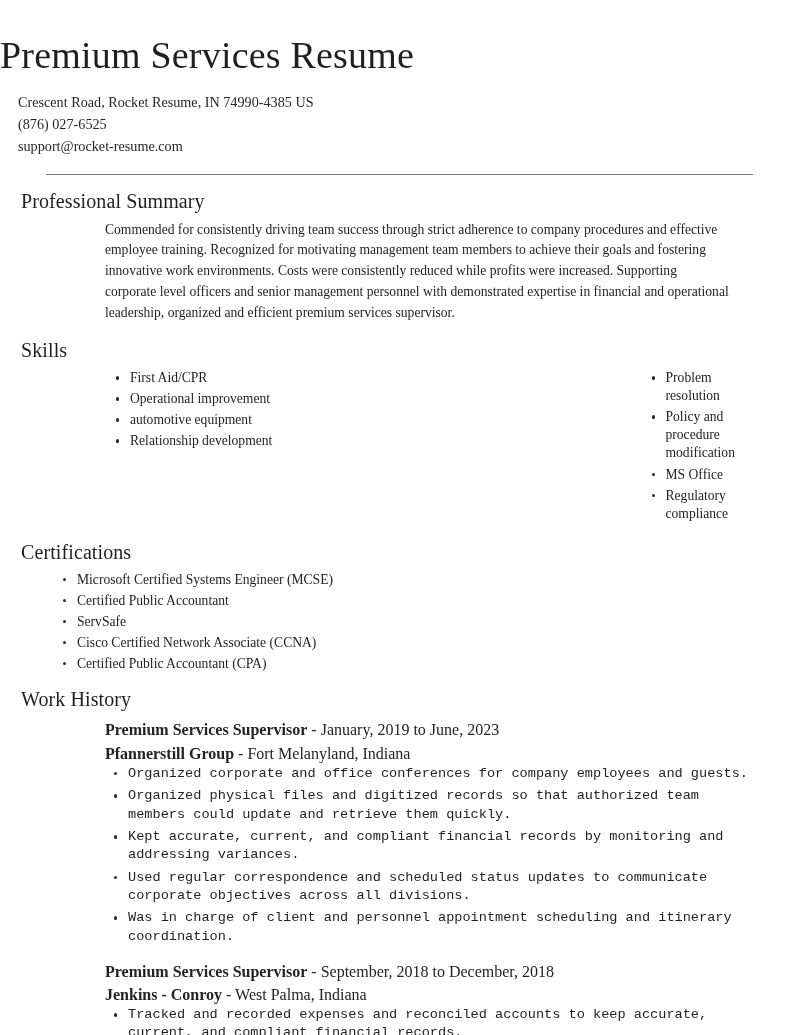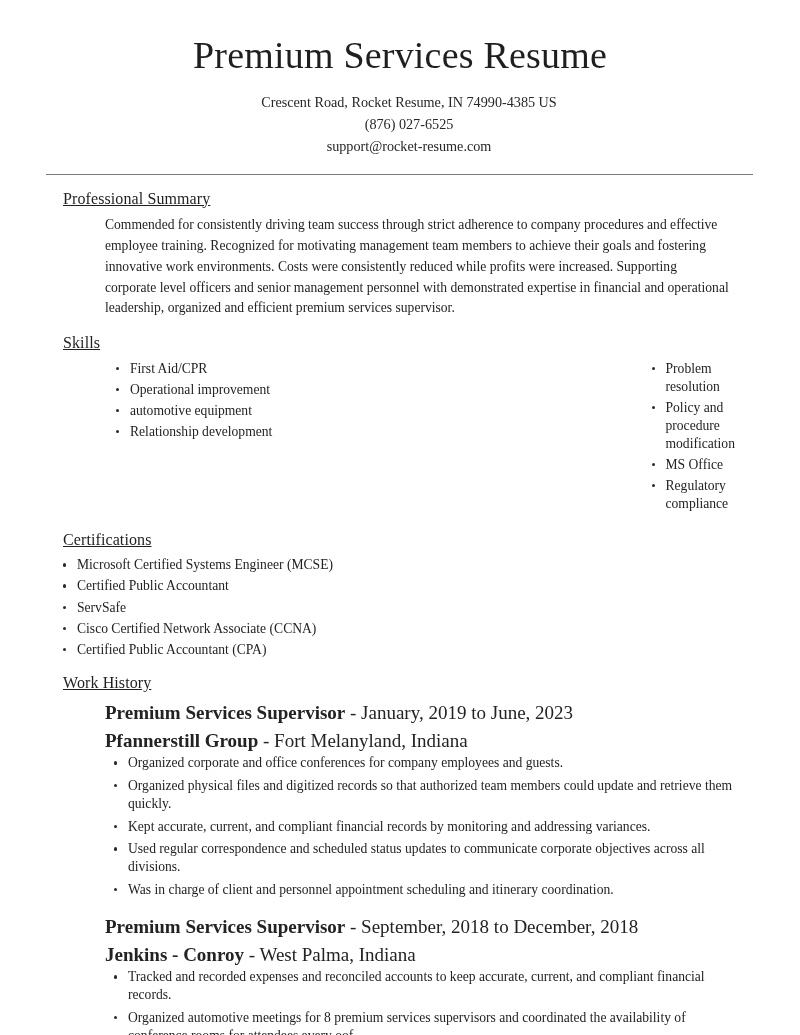--- a/index.html
+++ b/index.html
@@ -19,21 +19,21 @@
     width: 800px;
     height: 1035px;
     position: relative;
     box-sizing: border-box;
     padding: 0;
   }
 
   
   .header {
     padding-top: 34px;
-    text-align: center;
+    text-align: left;
   }
   .resume-title {
     font-size: 38px;
     font-weight: 300;
     letter-spacing: 0.2px;
     color: #1f1f1f;
     line-height: 1.12;
     margin: 0 0 14px 0;
   }
   .contact-line {
@@ -49,28 +49,27 @@
     height: 0;
     border-top: 1.4px solid #7a7a7a;
     margin: 17px 47px 0 46px;
   }
 
   
   .section {
     margin-top: 14px;
   }
   .section-heading {
-    font-size: 16px;
+    font-size: 20px;
     font-weight: 300;
     color: #1f1f1f;
     line-height: 1.2;
     margin: 0 0 7px 0;
-    padding-left: 63px;
+    padding-left: 21px;
     letter-spacing: 0.1px;
-    text-decoration: underline;
   }
 
   .summary-text {
     font-size: 13.6px;
     line-height: 1.54;
     color: #232323;
     margin: 0;
     padding: 0 69px 0 105px;
     text-align: left;
   }
@@ -133,30 +132,31 @@
   
   .jobs {
     margin-top: 2px;
   }
   .job {
     padding-left: 105px;
     padding-right: 52px;
     margin-bottom: 14px;
   }
   .job-line {
-    font-size: 19px;
+    font-size: 16px;
     line-height: 1.46;
     color: #232323;
   }
   .job-line .strong {
     font-weight: bold;
   }
   .job-bullets {
     margin-top: 6px;
     padding-left: 3px;
+    font-family: Liberation Mono, monospace;
   }
   .job-bullets > li {
     padding-left: 26px;
     margin-bottom: 2px;
     line-height: 1.35;
   }
   .job-bullets > li::before {
     left: 11px;
     top: 7px;
   }

